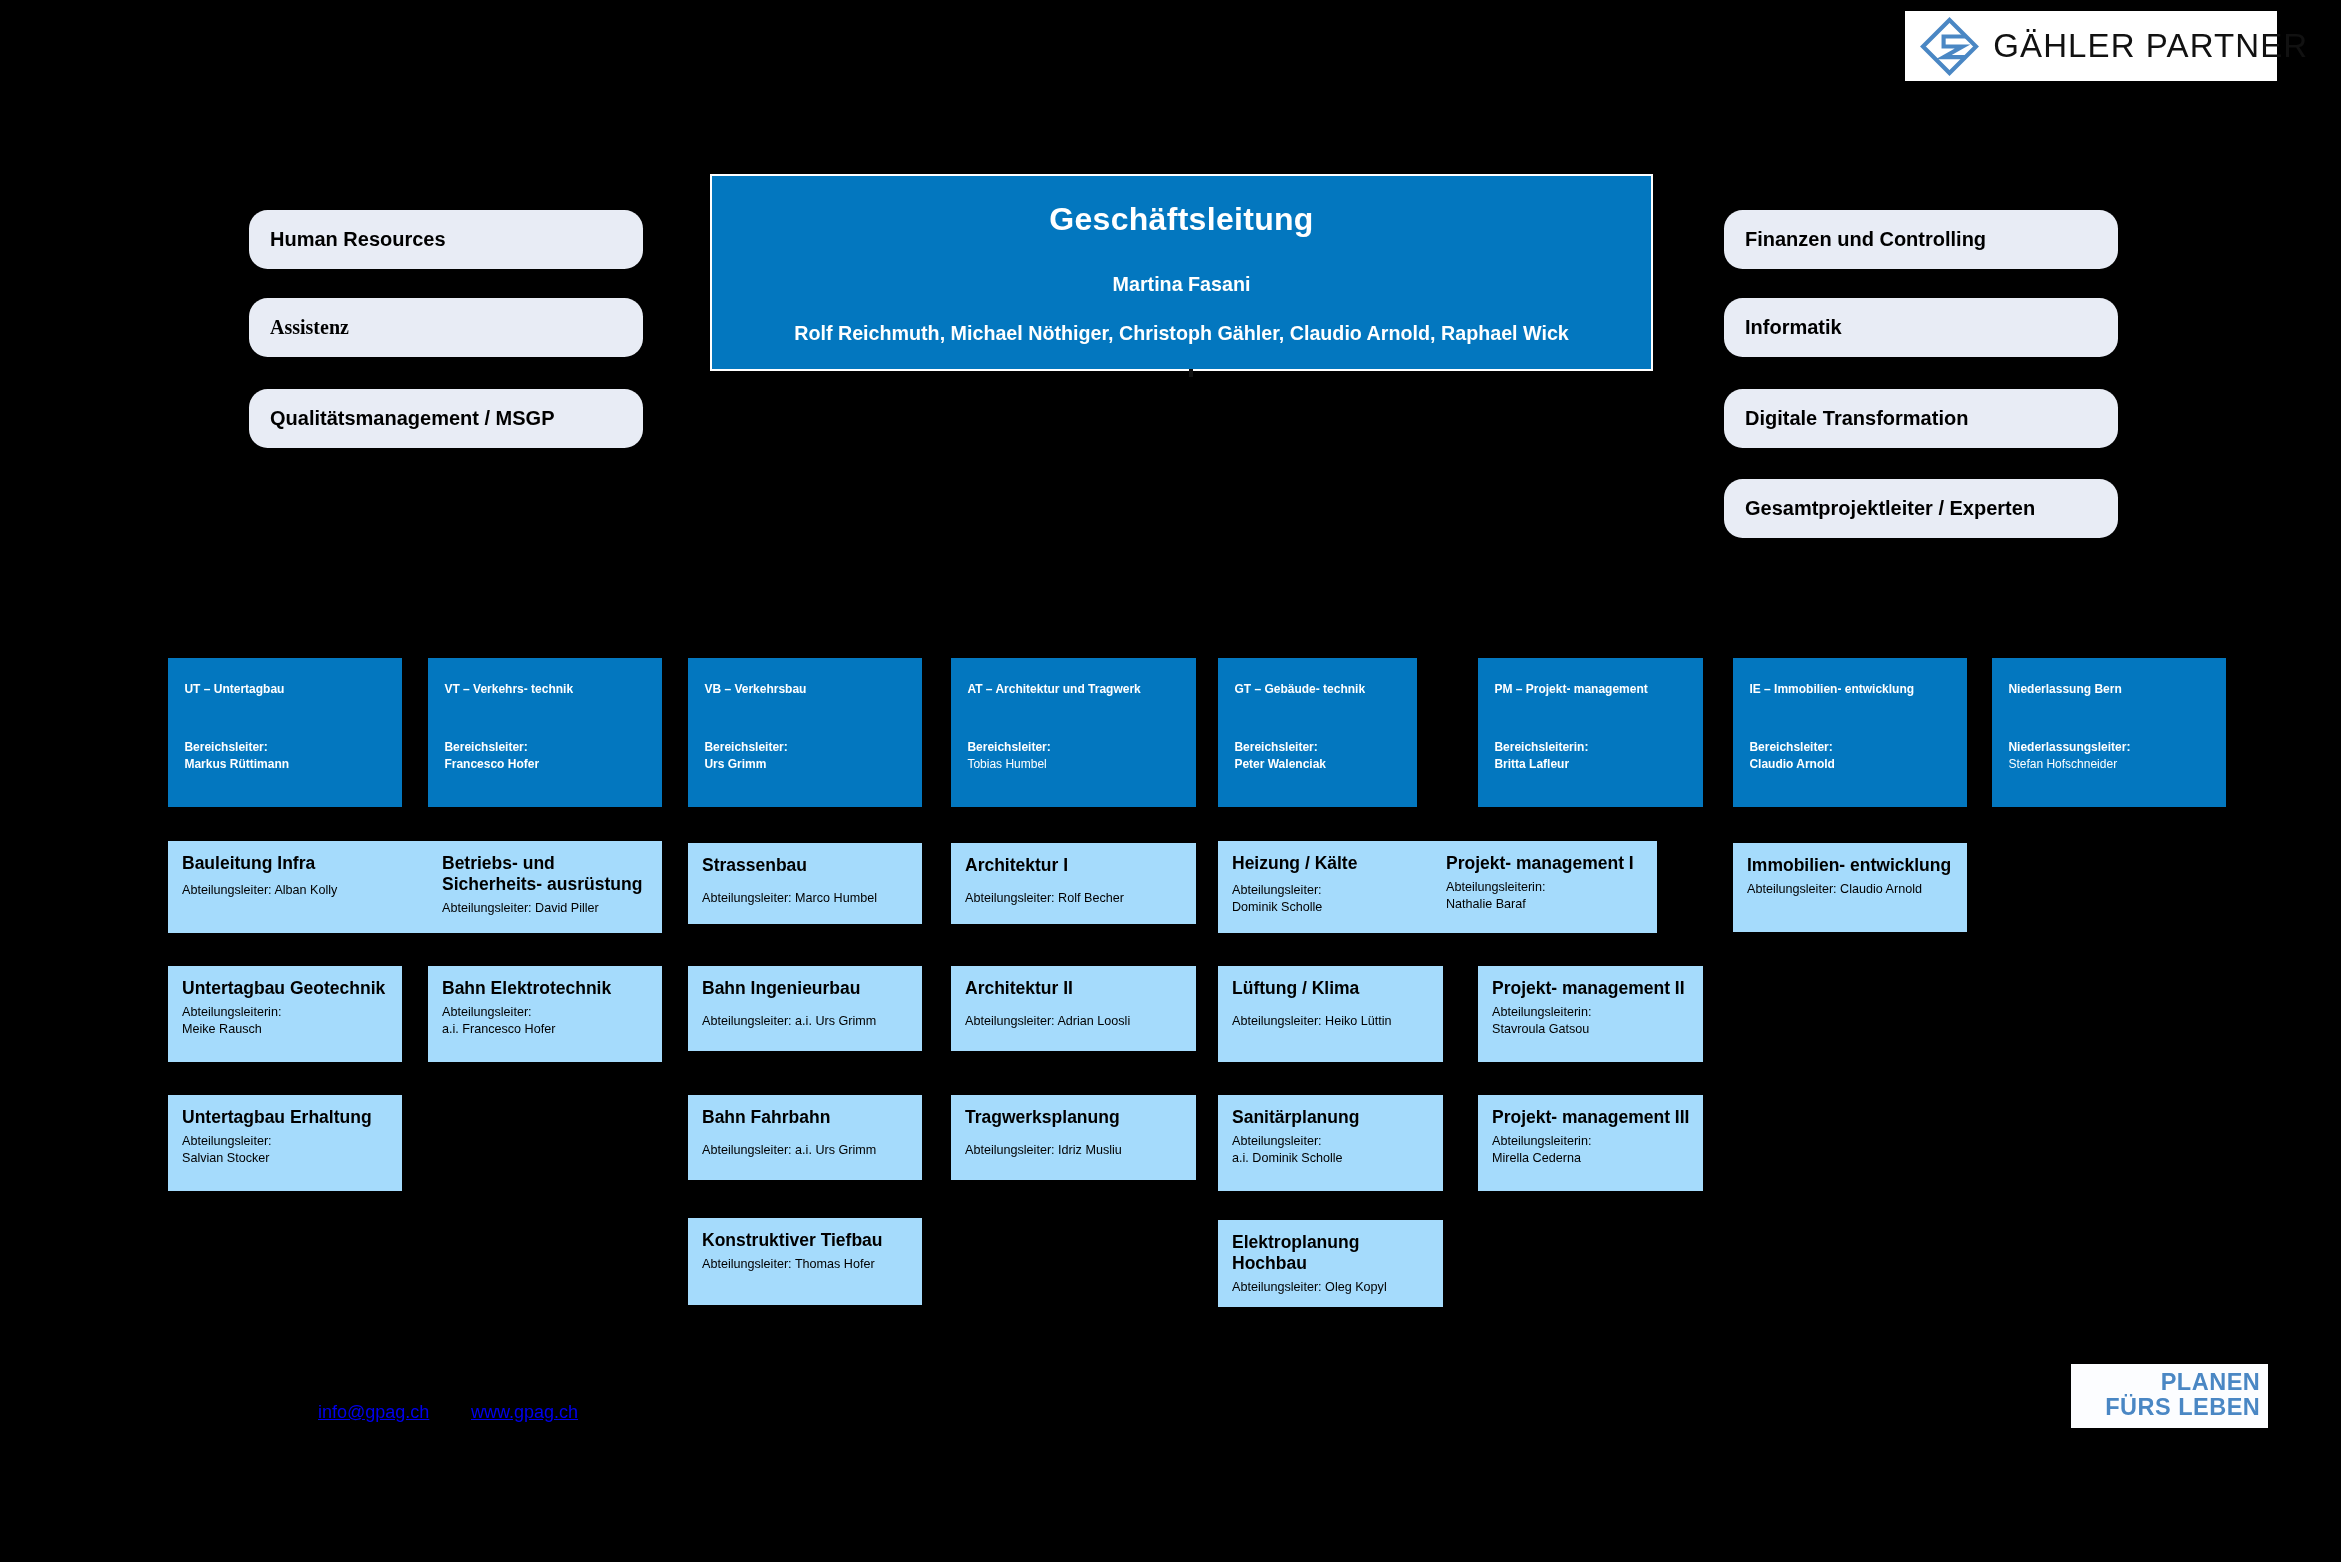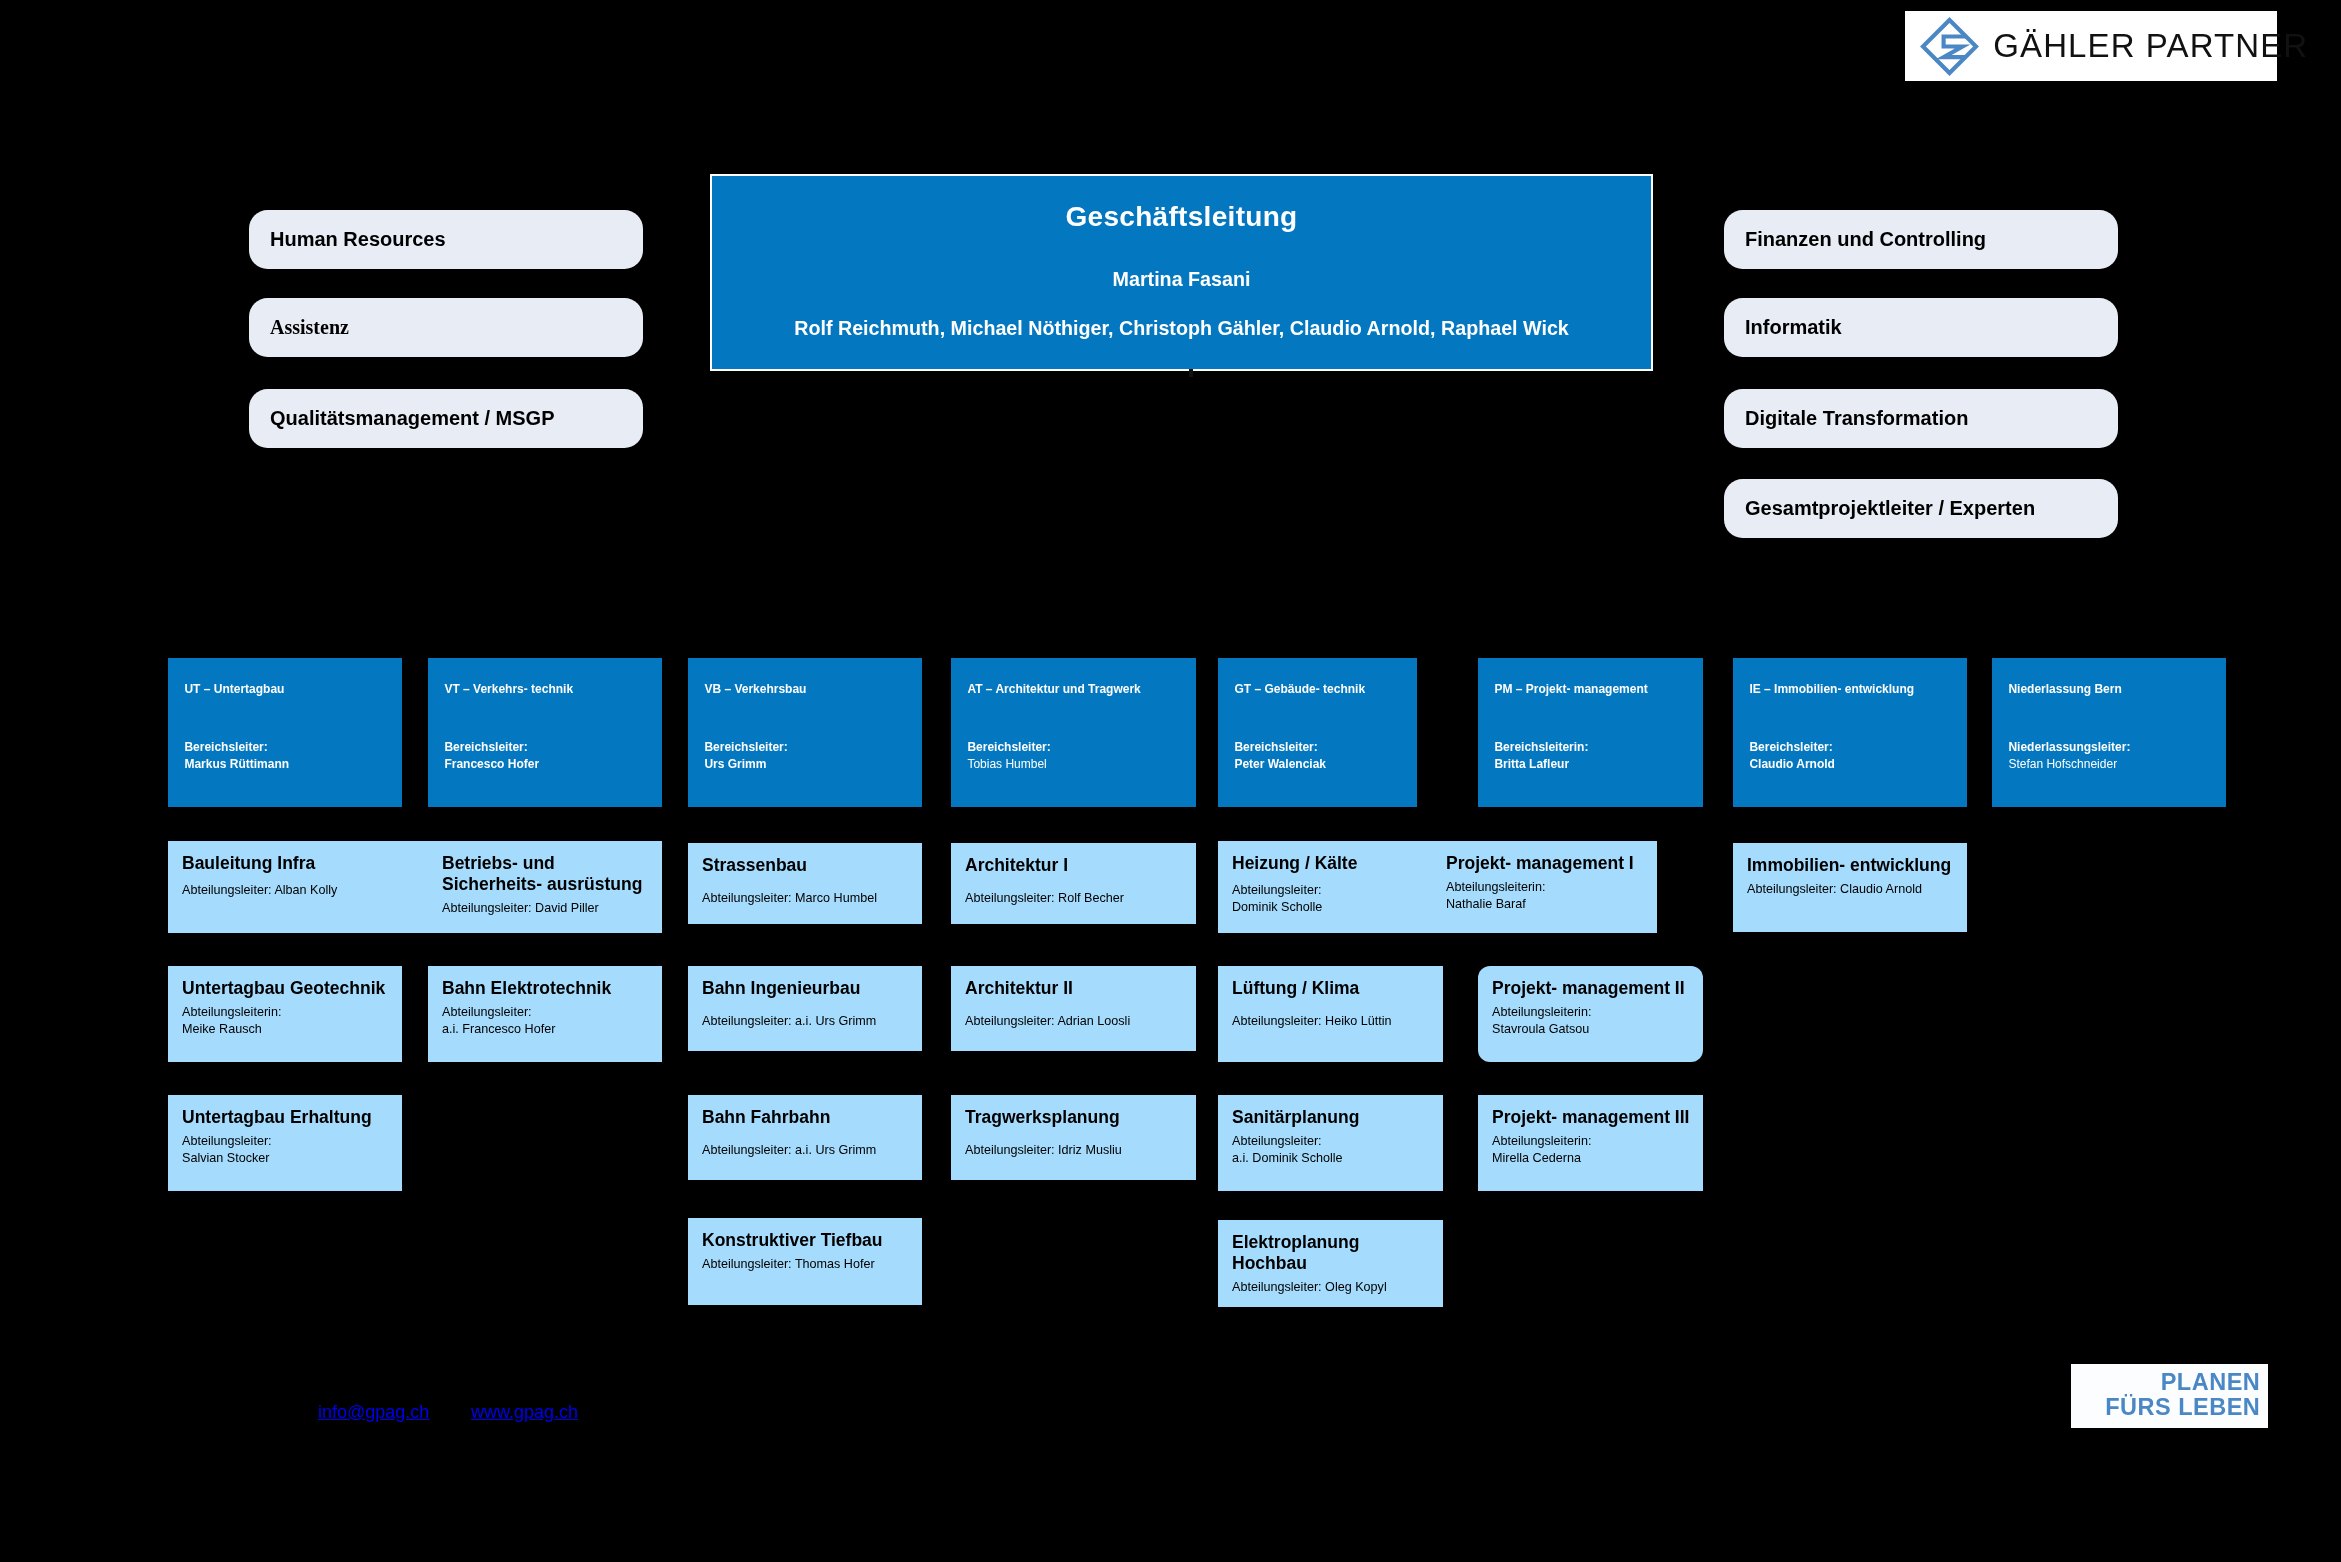--- a/index.html
+++ b/index.html
@@ -42,21 +42,21 @@
     position: absolute;
     left: 710px; top: 174px;
     width: 943px; height: 197px;
     background: #0377bf;
     border: 2.2px solid #ffffff;
     color: #ffffff;
     text-align: center;
     padding-top: 25px;
   }
   .exec-title {
-    font-size: 28px;
+    font-size: 32px;
     font-weight: 700;
     letter-spacing: 0.3px;
   }
   .exec-lead {
     margin-top: 35px;
     font-size: 19.7px;
     font-weight: 700;
   }
   .exec-members {
     margin-top: 26px;
@@ -345,21 +345,21 @@
       <span class="dh-name">Britta Lafleur</span>
     </div>
   </div>
   <div class="sub tight" style="left:1432px; top:841px; width:225px; height:92px;">
     <div class="s-title">Projekt- management I</div>
     <div class="s-lead">
       <span>Abteilungsleiterin:</span>
       <span>Nathalie Baraf</span>
     </div>
   </div>
-  <div class="sub tight" style="left:1478px; top:966px; width:225px; height:96px;border-radius:12px;">
+  <div class="sub tight" style="left:1478px; top:966px; width:225px; height:96px;">
     <div class="s-title">Projekt- management II</div>
     <div class="s-lead">
       <span>Abteilungsleiterin:</span>
       <span>Stavroula Gatsou</span>
     </div>
   </div>
   <div class="sub tight" style="left:1478px; top:1095px; width:225px; height:96px;">
     <div class="s-title">Projekt- management III</div>
     <div class="s-lead">
       <span>Abteilungsleiterin:</span>

